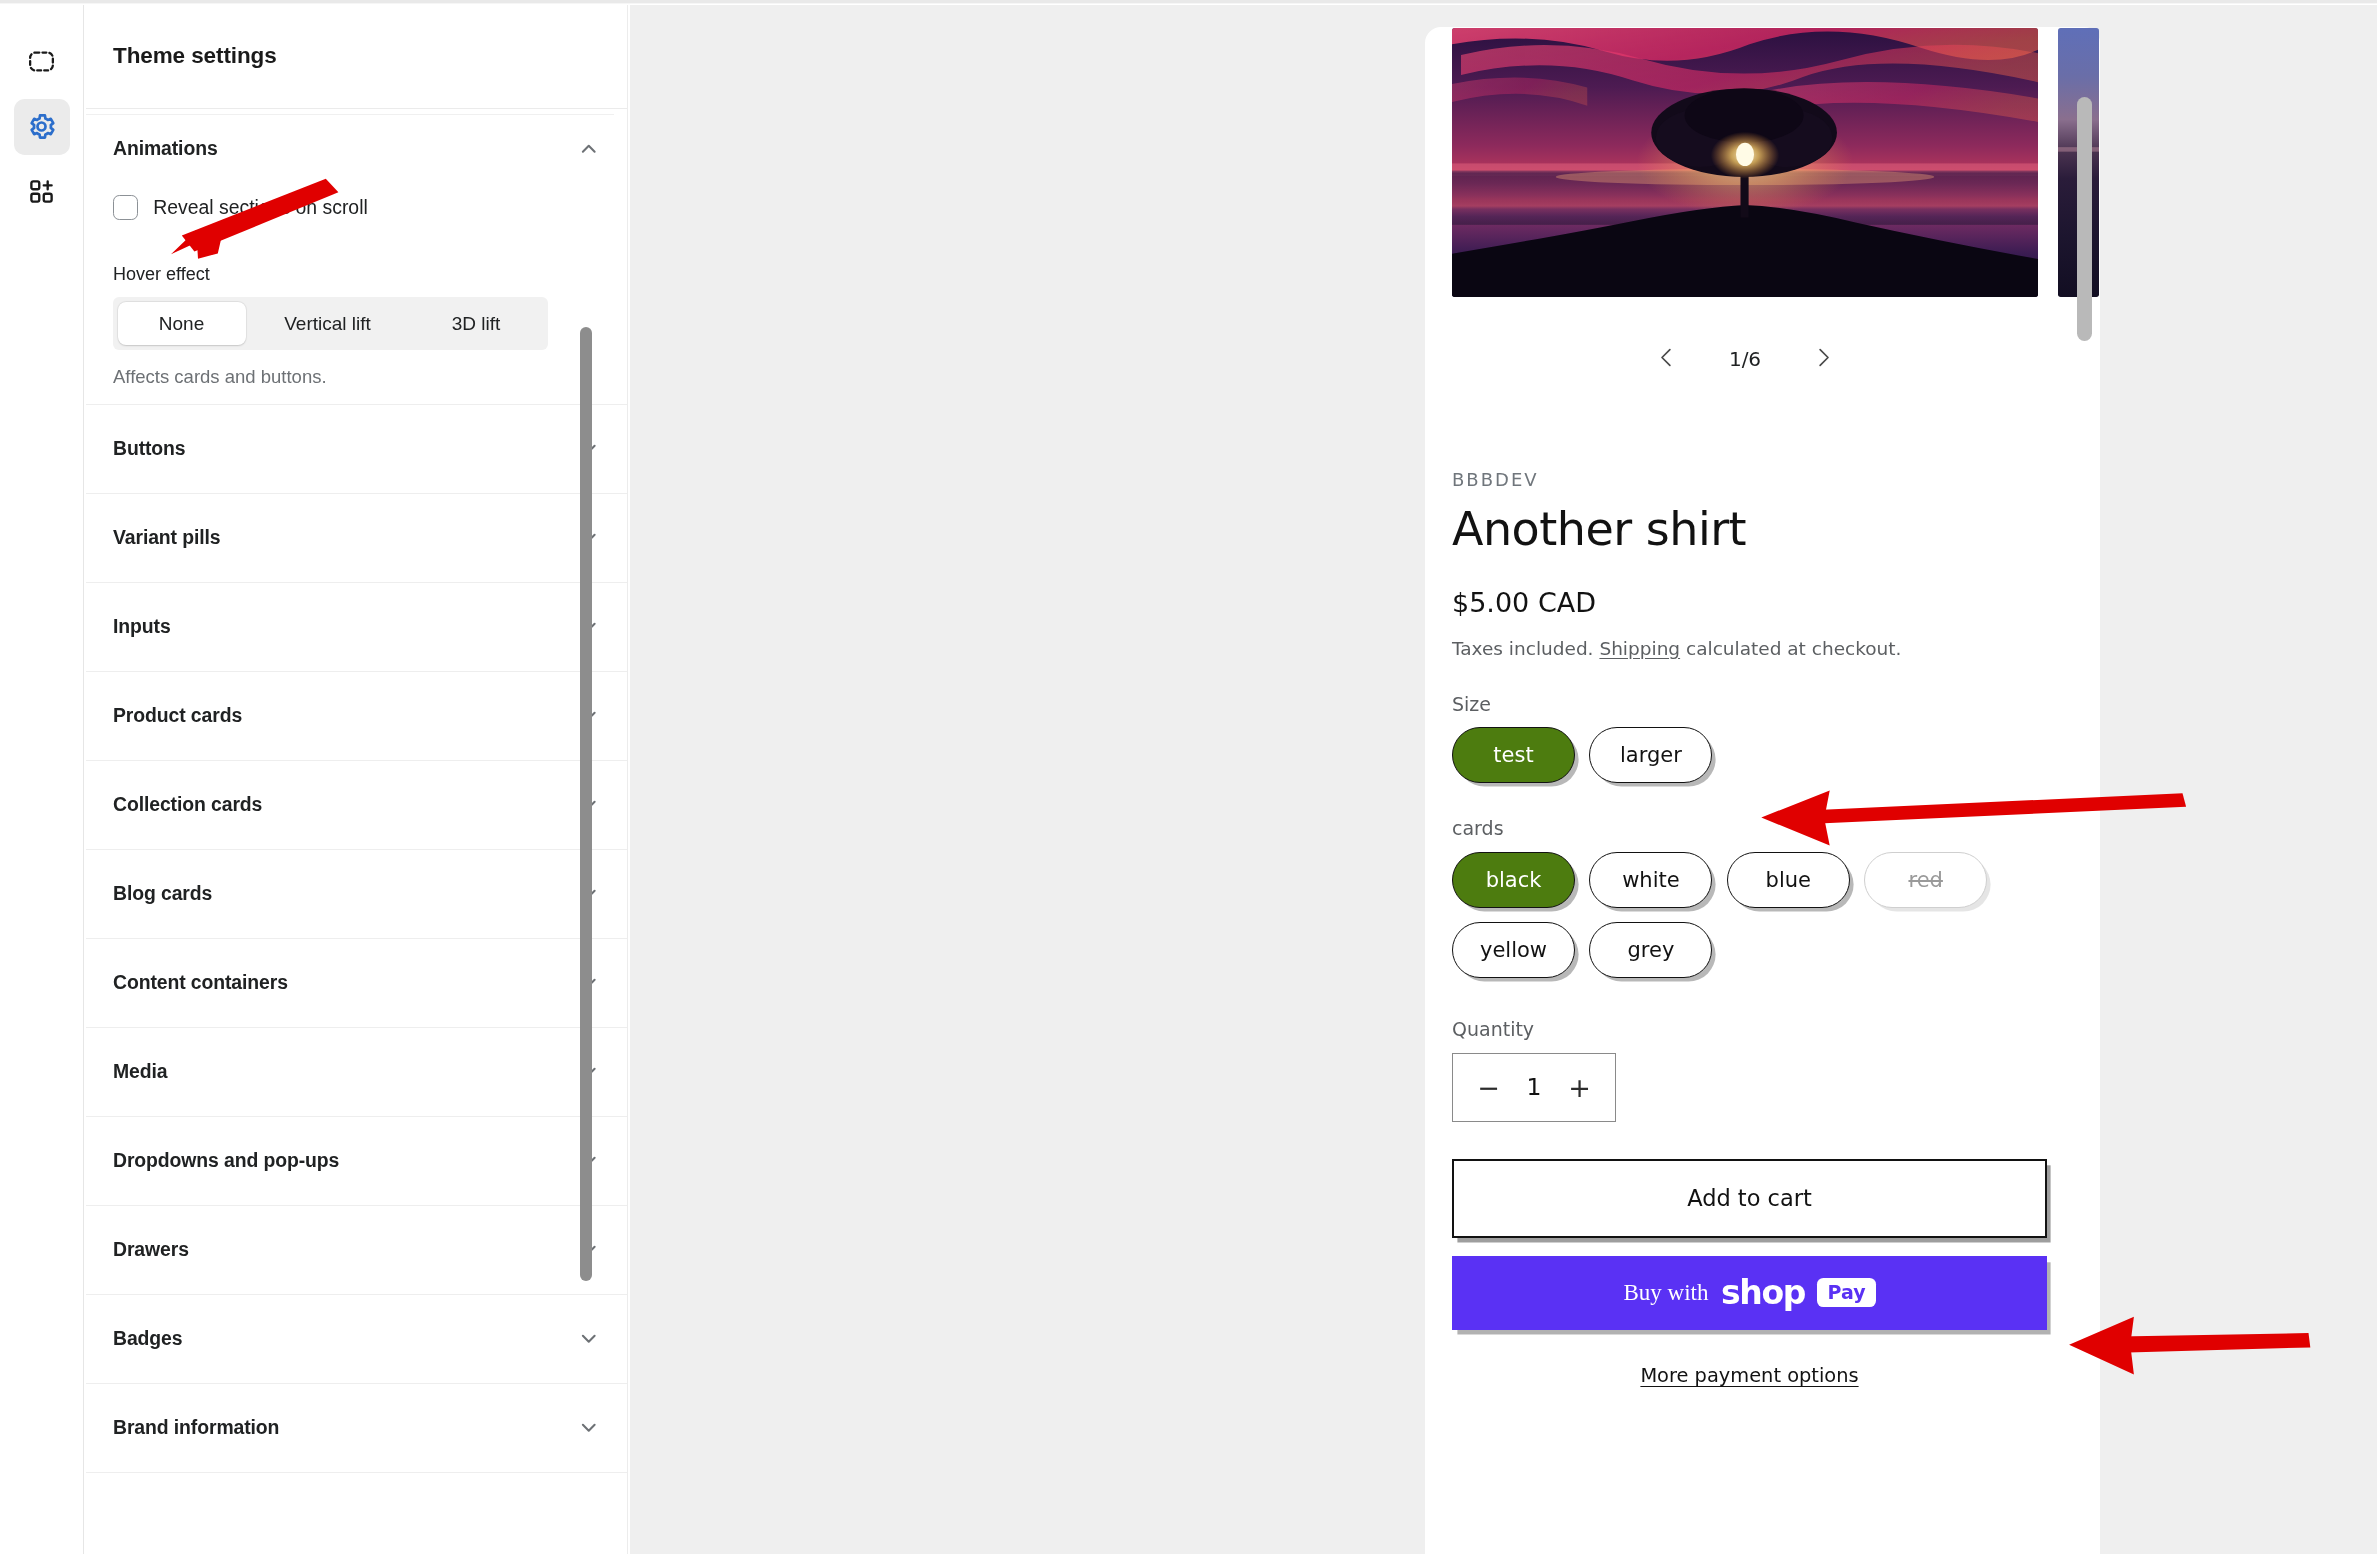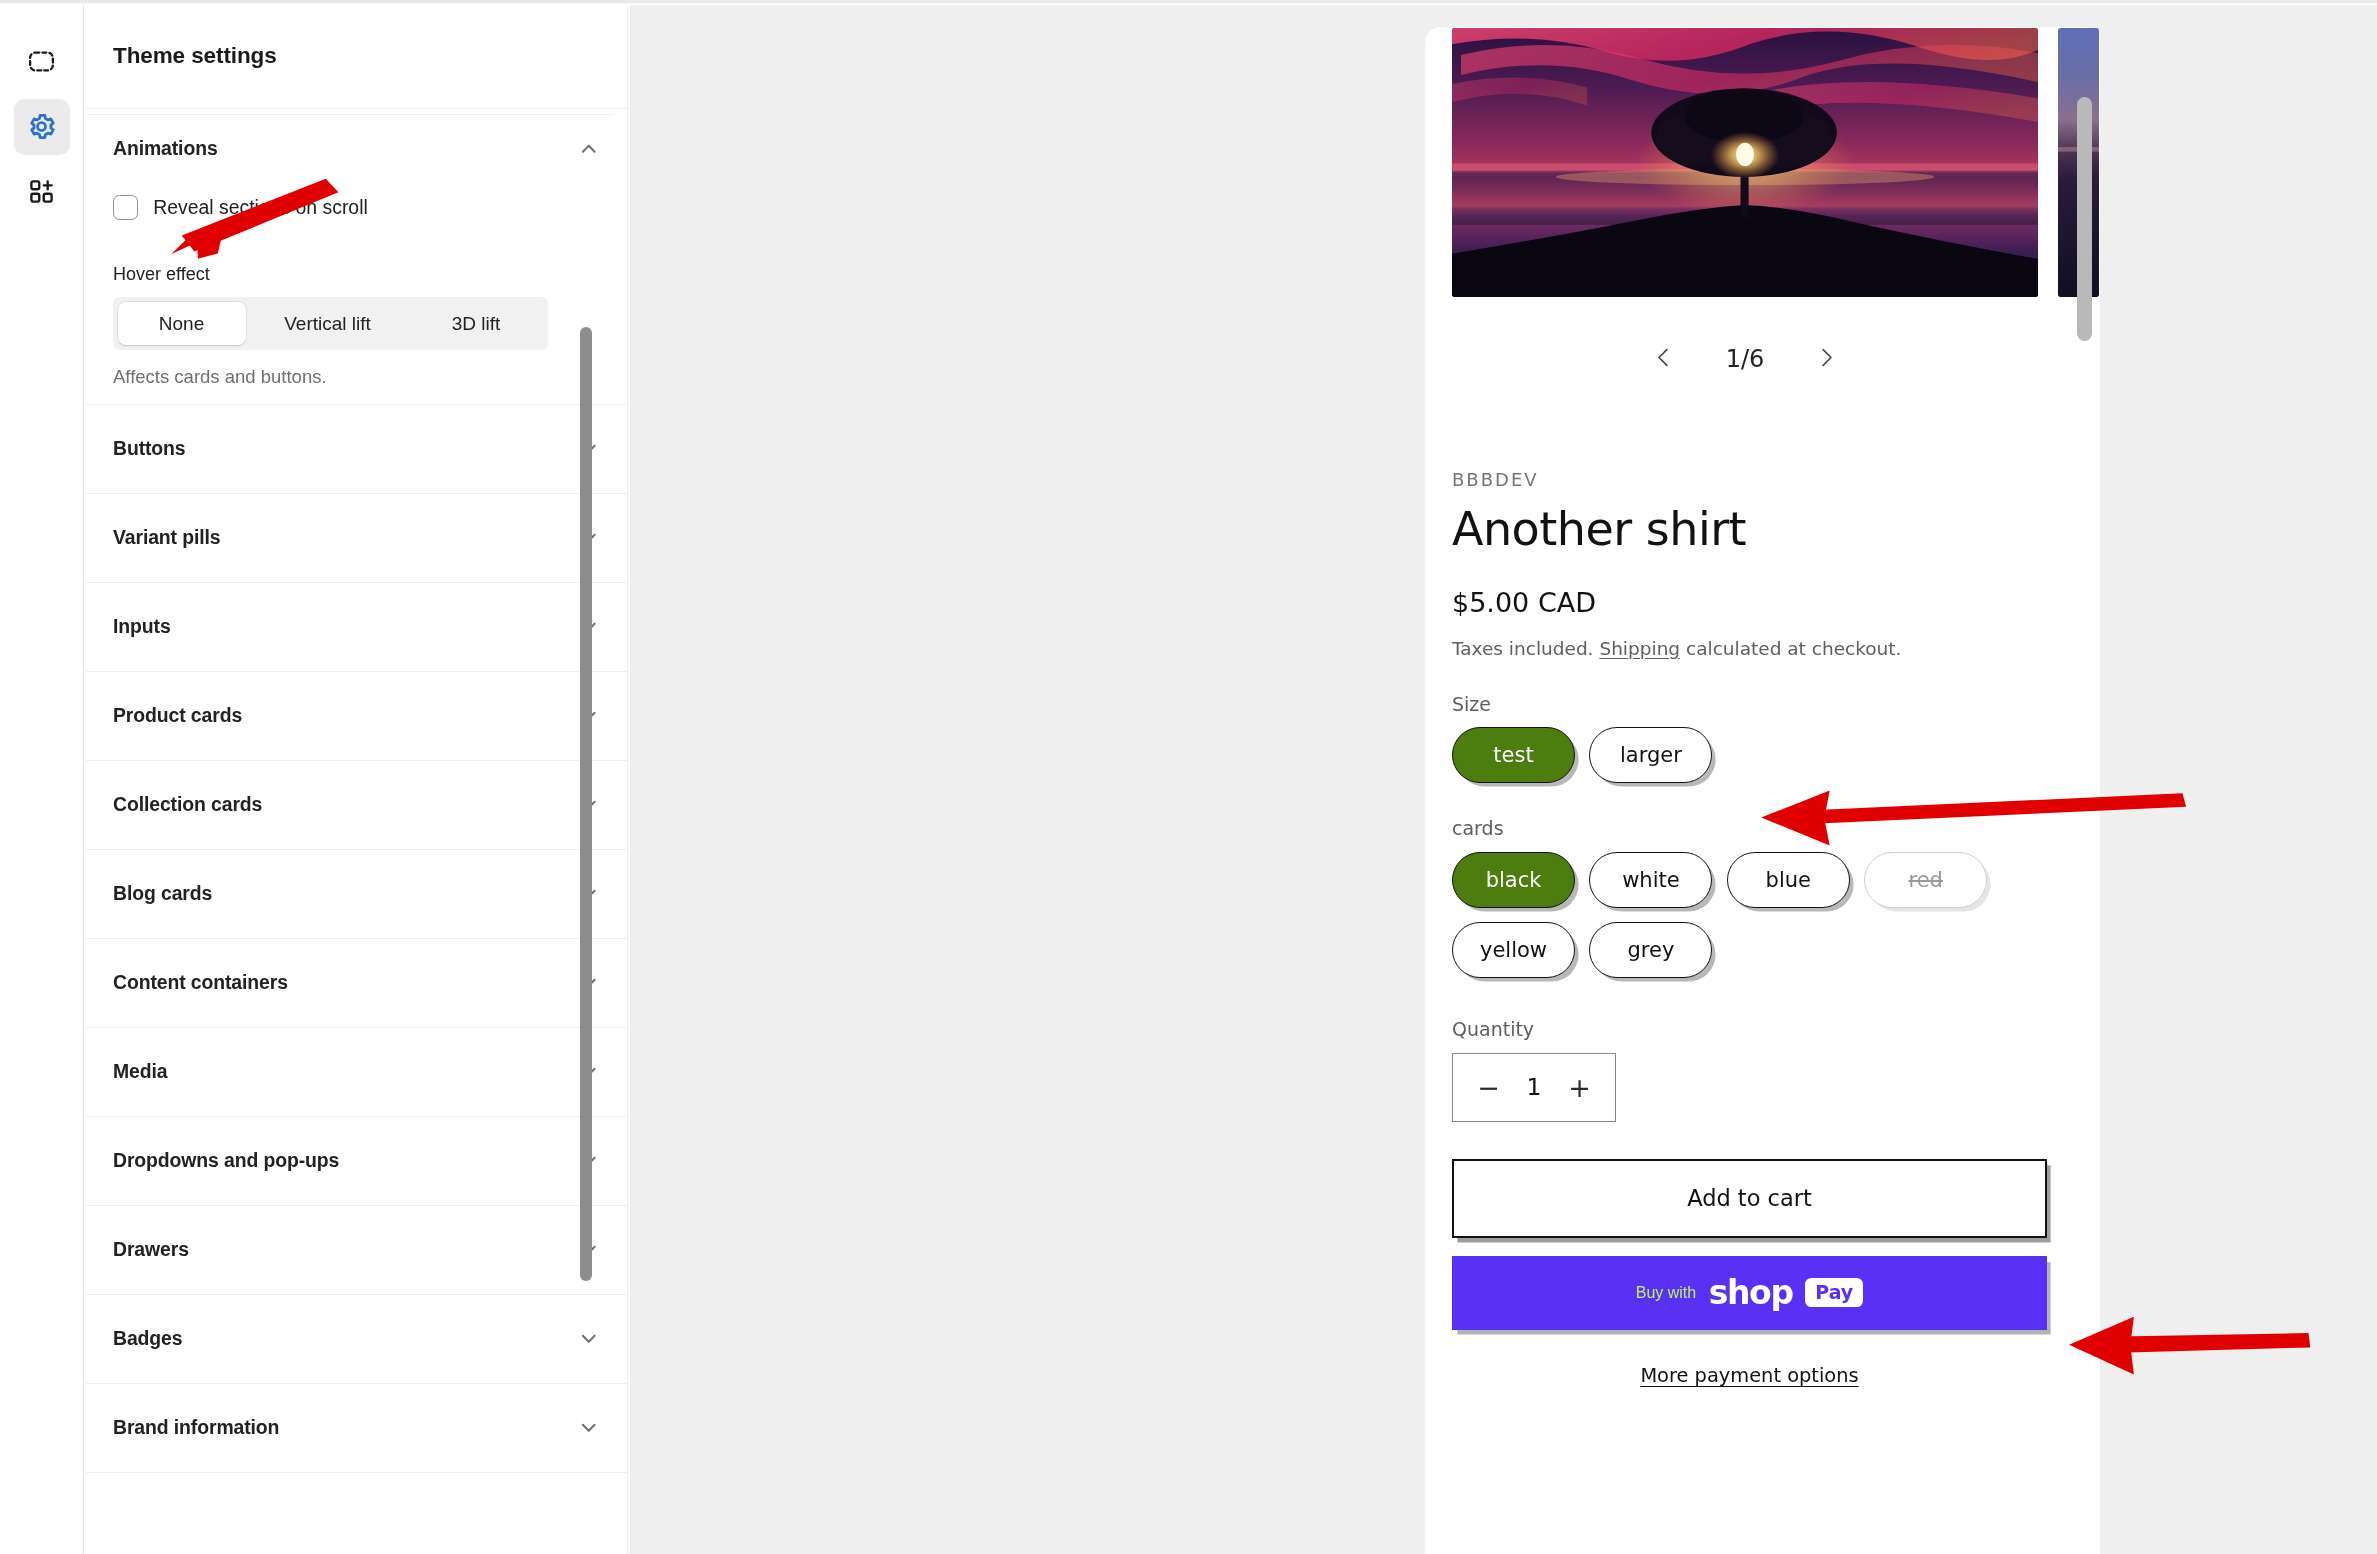--- a/index.html
+++ b/index.html
@@ -250,21 +250,21 @@
     align-items: center;
     justify-content: center;
     gap: 47px;
   }
   .carousel-ctrls .cbtn {
     width: 31px; height: 31px;
     display: flex; align-items: center; justify-content: center;
     cursor: pointer;
   }
   .counter {
-    font-size: 24px;
+    font-size: 20px;
     color: #202223;
     font-family: "DejaVu Sans", sans-serif;
   }
 
   
   .pinfo { position: absolute; left: 1452px; top: 469px; width: 613px; }
   .vendor {
     font-size: 18px;
     letter-spacing: 2px;
     color: #70767c;
@@ -391,23 +391,23 @@
     margin-top: 18px;
     background: #5a31f4;
     display: flex;
     align-items: center;
     justify-content: center;
     gap: 12.6px;
     cursor: pointer;
     box-shadow: 4.5px 5.4px 0 -0.9px rgba(0,0,0,.30);
   }
   .btn-shoppay .bw {
-    color: #bef264;
-    font-size: 16px;
-    font-family: Liberation Sans, sans-serif;
+    color: #ffffff;
+    font-size: 23px;
+    font-family: Liberation Serif, serif;
   }
   .shopword {
     color: #ffffff;
     font-size: 33px;
     font-weight: 800;
     letter-spacing: -1.4px;
     font-family: "DejaVu Sans", sans-serif;
   }
   .paychip {
     background: #ffffff;

